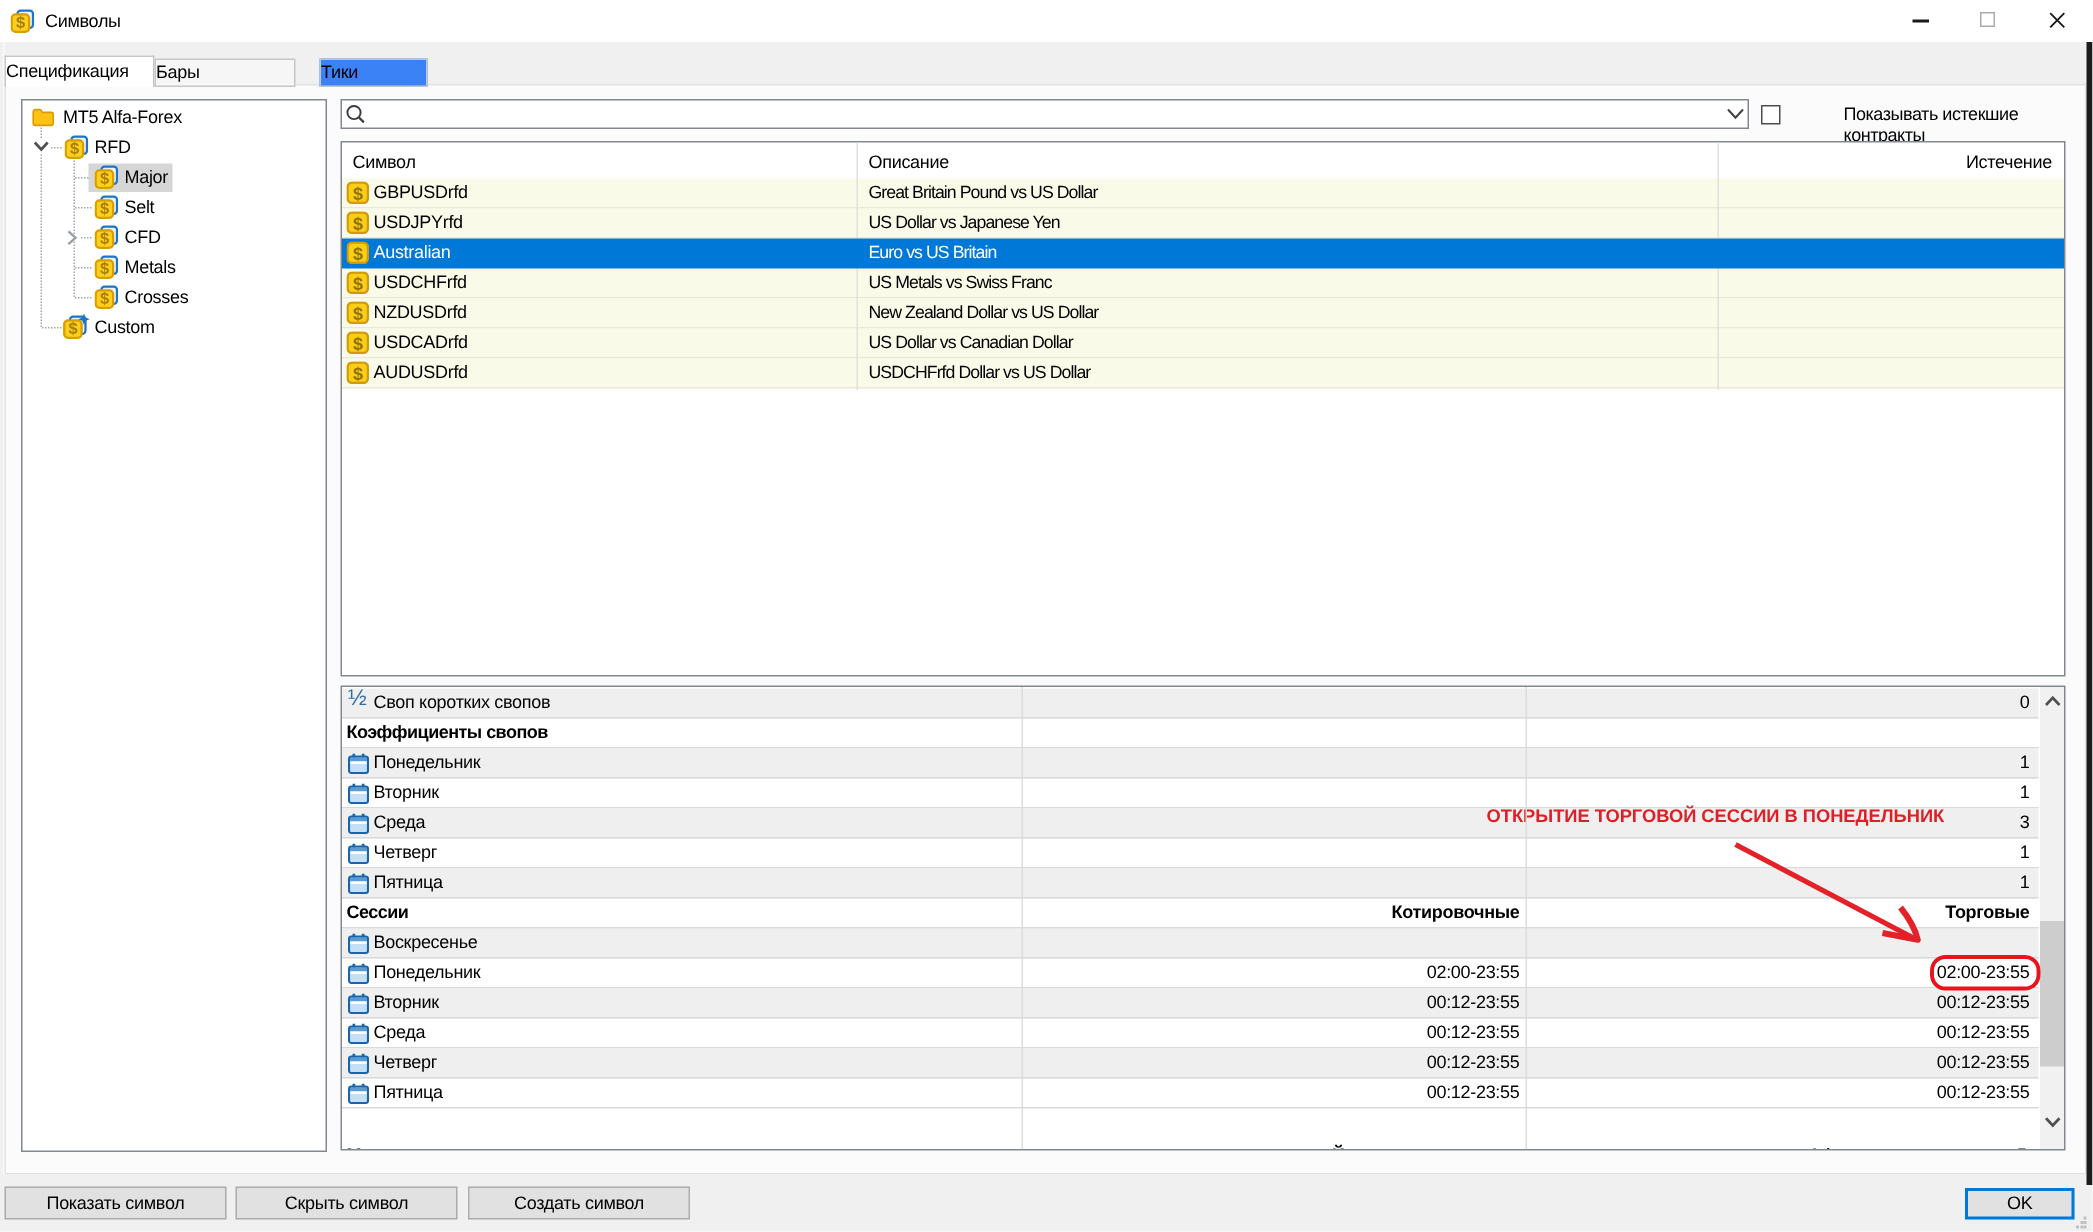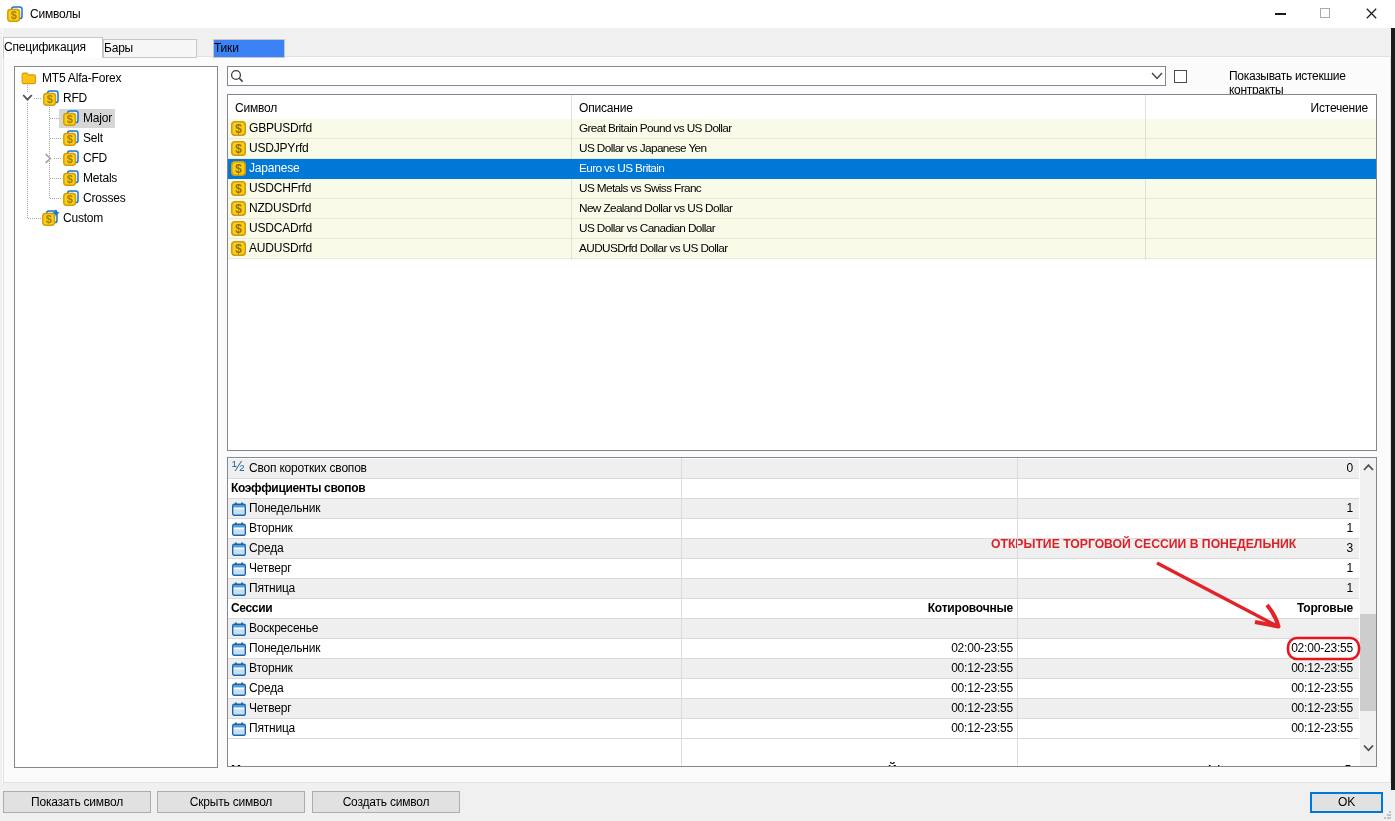--- a/index.html
+++ b/index.html
@@ -187,21 +187,21 @@
           <text x="7.5" y="12" font-size="12" font-weight="bold" fill="#8f7102" text-anchor="middle" font-family="Liberation Sans">$</text>
         </svg>
         <span class="sym">USDJPYrfd</span>
         <span class="dsc">US Dollar vs Japanese Yen</span>
       </div>
 <div class="srow sel" style="top:64px">
         <svg class="ic" width="15" height="15" viewBox="0 0 15 15">
           <rect x="0.7" y="0.7" width="13.6" height="13.6" rx="3.2" fill="#fbcd14" stroke="#d1990c" stroke-width="1.6"></rect>
           <text x="7.5" y="12" font-size="12" font-weight="bold" fill="#8f7102" text-anchor="middle" font-family="Liberation Sans">$</text>
         </svg>
-        <span class="sym">Japanese</span>
+        <span class="sym">Australian</span>
         <span class="dsc">Euro vs US Britain</span>
       </div>
 <div class="srow" style="top:84px">
         <svg class="ic" width="15" height="15" viewBox="0 0 15 15">
           <rect x="0.7" y="0.7" width="13.6" height="13.6" rx="3.2" fill="#fbcd14" stroke="#d1990c" stroke-width="1.6"></rect>
           <text x="7.5" y="12" font-size="12" font-weight="bold" fill="#8f7102" text-anchor="middle" font-family="Liberation Sans">$</text>
         </svg>
         <span class="sym">USDCHFrfd</span>
         <span class="dsc">US Metals vs Swiss Franc</span>
       </div>
@@ -220,21 +220,21 @@
         </svg>
         <span class="sym">USDCADrfd</span>
         <span class="dsc">US Dollar vs Canadian Dollar</span>
       </div>
 <div class="srow" style="top:144px">
         <svg class="ic" width="15" height="15" viewBox="0 0 15 15">
           <rect x="0.7" y="0.7" width="13.6" height="13.6" rx="3.2" fill="#fbcd14" stroke="#d1990c" stroke-width="1.6"></rect>
           <text x="7.5" y="12" font-size="12" font-weight="bold" fill="#8f7102" text-anchor="middle" font-family="Liberation Sans">$</text>
         </svg>
         <span class="sym">AUDUSDrfd</span>
-        <span class="dsc">AUDUSDrfd Dollar vs US Dollar</span>
+        <span class="dsc">USDCHFrfd Dollar vs US Dollar</span>
       </div>
   </div>
 
   <div id="spectable" class="abs">
     <div class="colsep" style="left:453px"></div>
     <div class="colsep" style="left:789px"></div>
     <div class="prow g" style="top:1px">
         <span class="half">½</span>
         <span class="t1">Своп коротких свопов</span>
         <span class="v3" style="">0</span>

